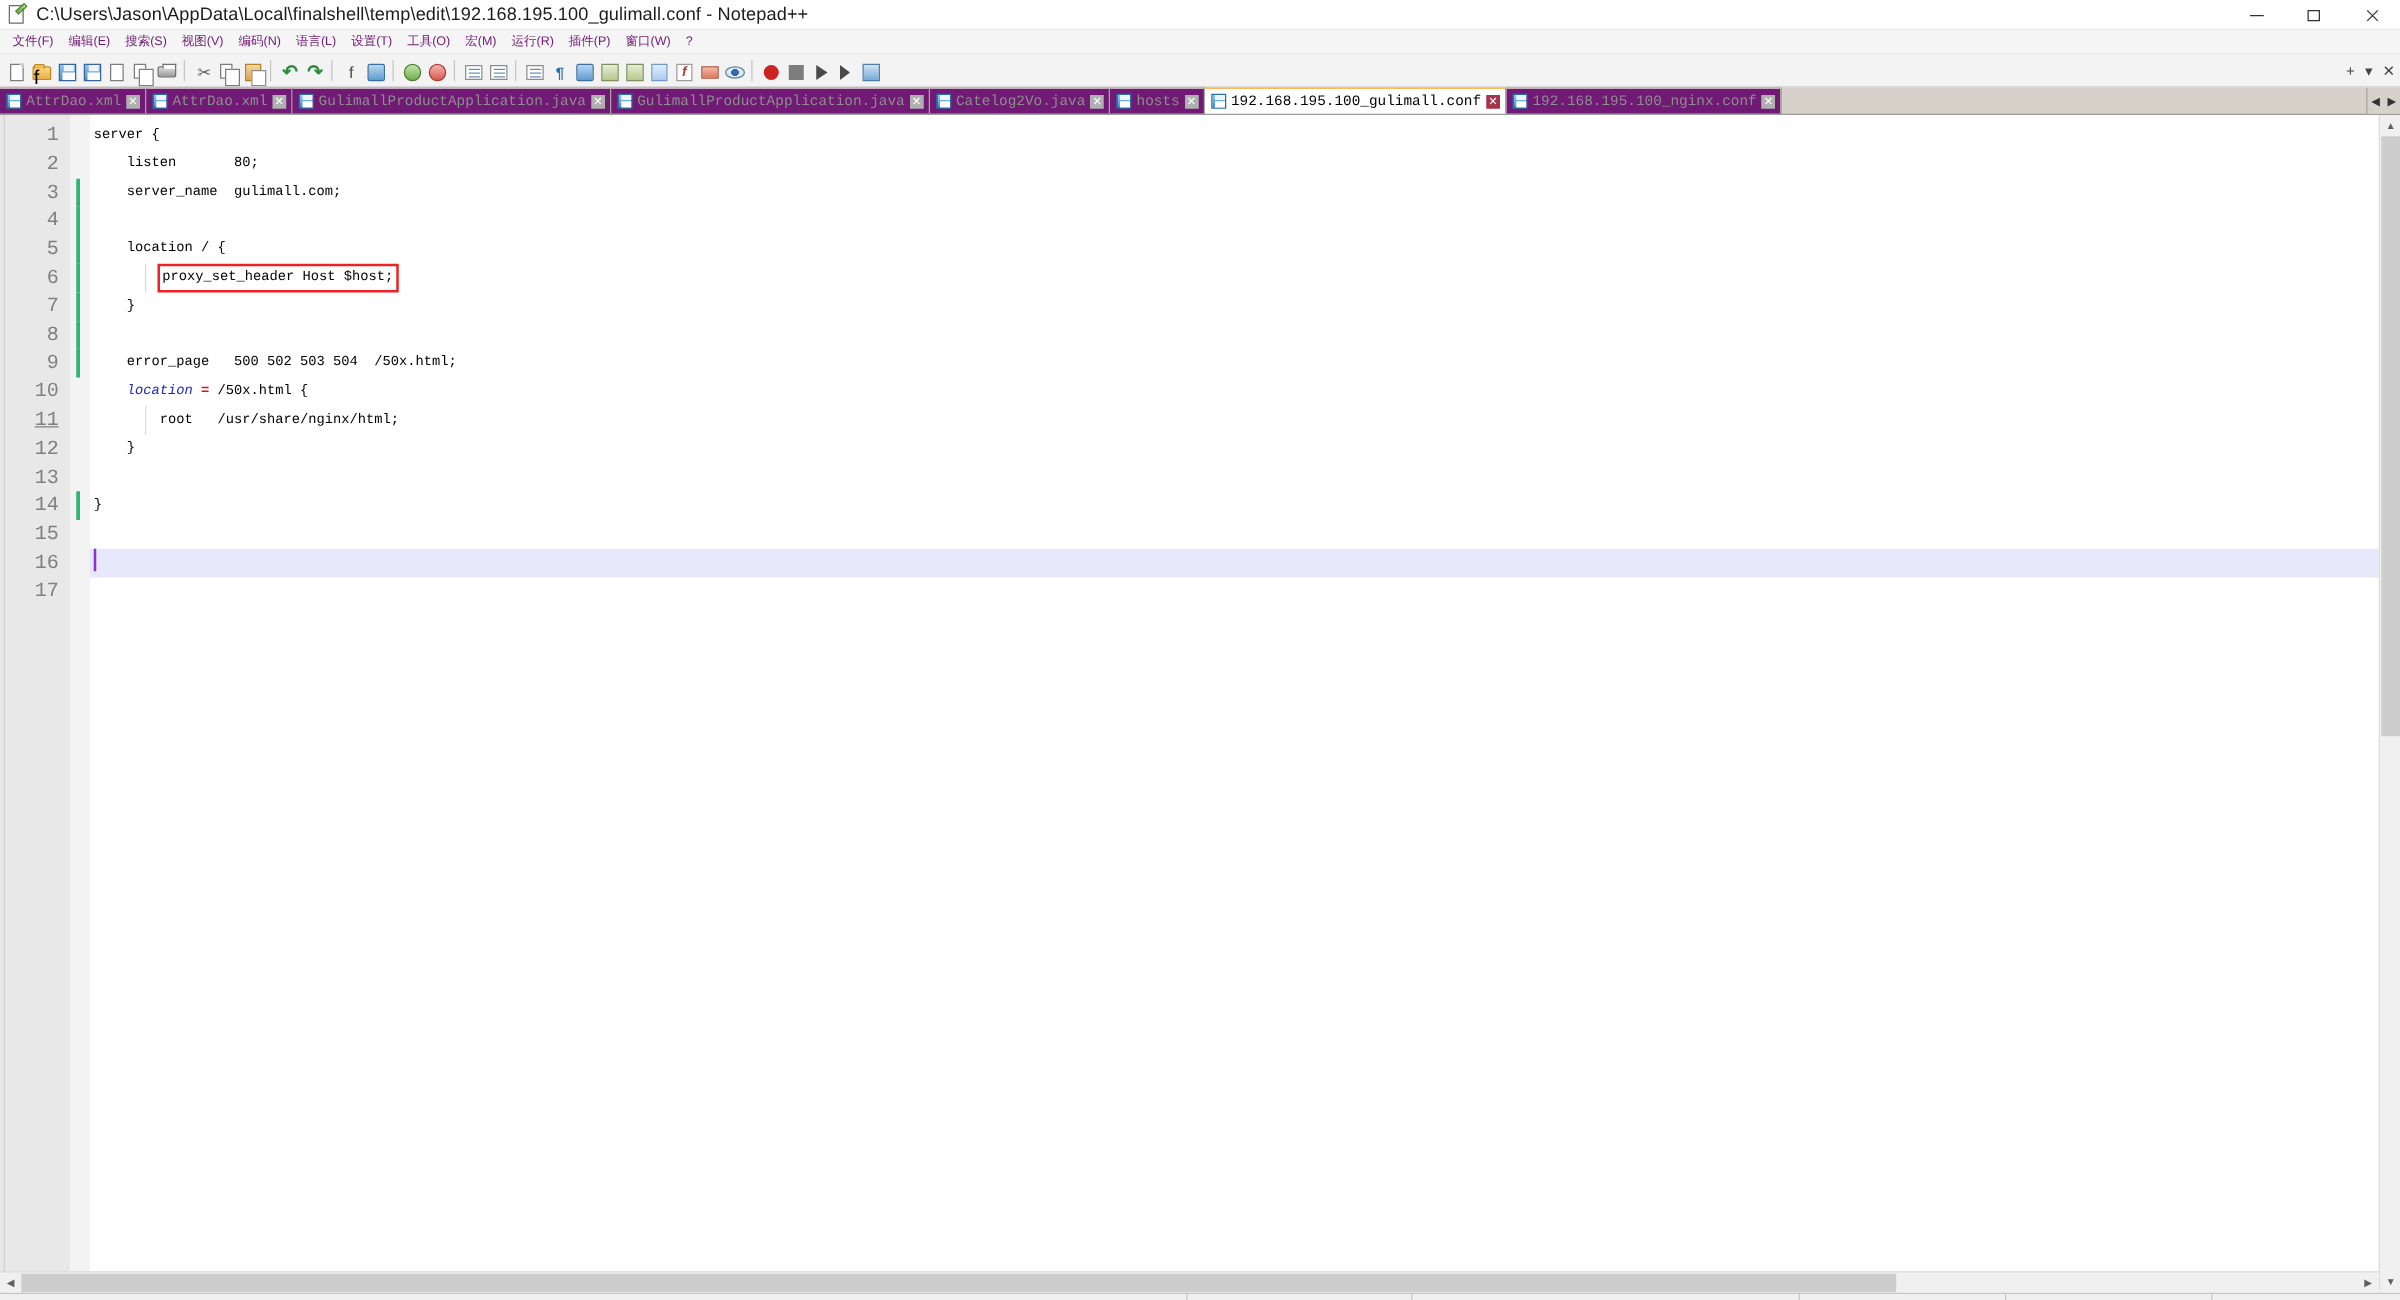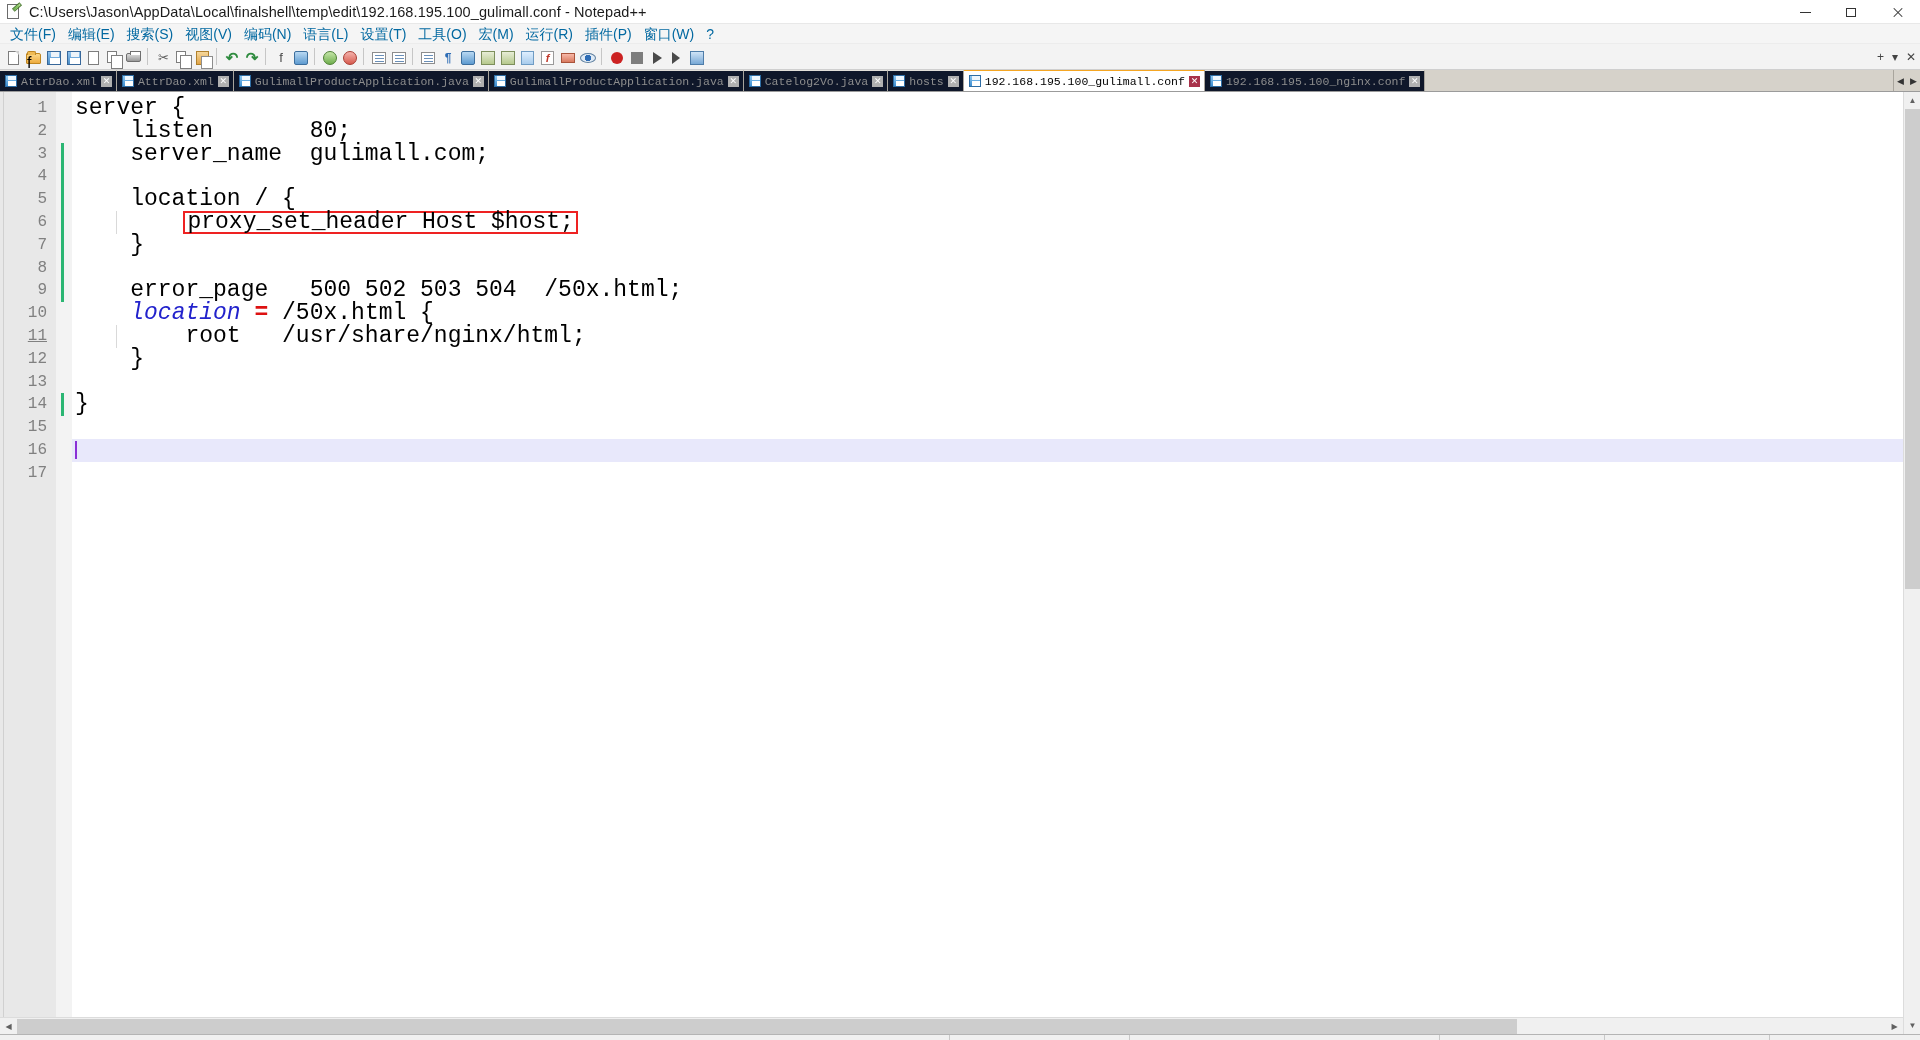--- a/index.html
+++ b/index.html
@@ -66,22 +66,22 @@
   
   #menubar {
     height: 20px;
     background: #f5f5f5;
     display: flex;
     align-items: center;
     padding-left: 4px;
     border-bottom: 1px solid #ececec;
   }
   .menu-item {
-    font-size: 14px;
-    color: #0369a1;
+    font-size: 10px;
+    color: #701a75;
     padding: 2px 6px;
     white-space: nowrap;
     line-height: 1;
   }
 
   
   #toolbar {
     height: 26px;
     background: #f3f3f3;
     display: flex;
@@ -149,21 +149,21 @@
     align-items: flex-end;
     position: relative;
     border-bottom: 1px solid #9b9b9b;
     overflow: hidden;
   }
   .tab {
     height: 21px;
     display: flex;
     align-items: center;
     padding: 0 4px 0 5px;
-    background: #0f172a;
+    background: #701a75;
     border-right: 1px solid #a9a59d;
     border-top: 1px solid #e3e0da;
     font-family: "Liberation Mono", monospace;
     font-size: 11.5px;
     color: #8d8d8d;
     white-space: nowrap;
     gap: 4px;
     flex: 0 0 auto;
     position: relative;
   }
@@ -241,21 +241,21 @@
   }
   .fold-cell { height: 22.8px; position: relative; }
   .fold-bar {
     position: absolute; left: 5px; top: 0; width: 3px; height: 100%;
     background: #2bb673;
   }
   #code {
     flex: 1 1 auto;
     padding-top: 5px;
     font-family: "Liberation Mono", monospace;
-    font-size: 23px;
+    font-size: 11px;
     color: #000;
     position: relative;
     overflow: hidden;
   }
   .line {
     height: 22.8px;
     line-height: 22.8px;
     white-space: pre;
     padding-left: 3px;
     position: relative;

